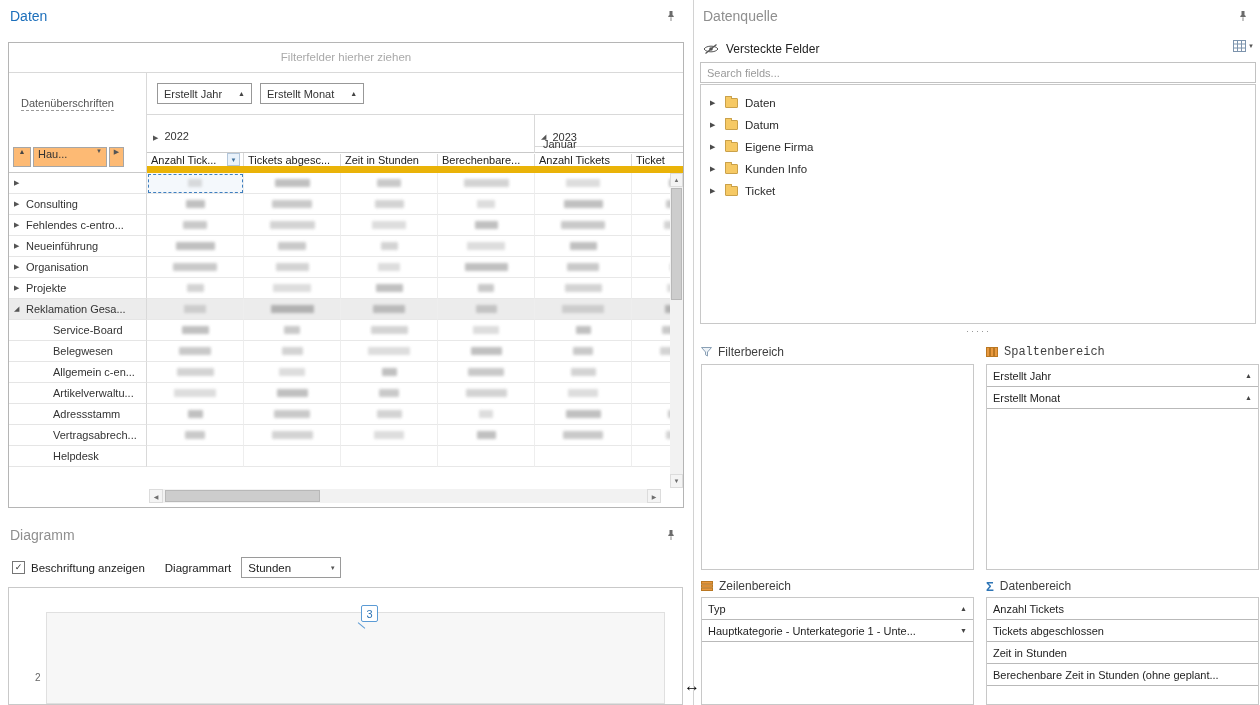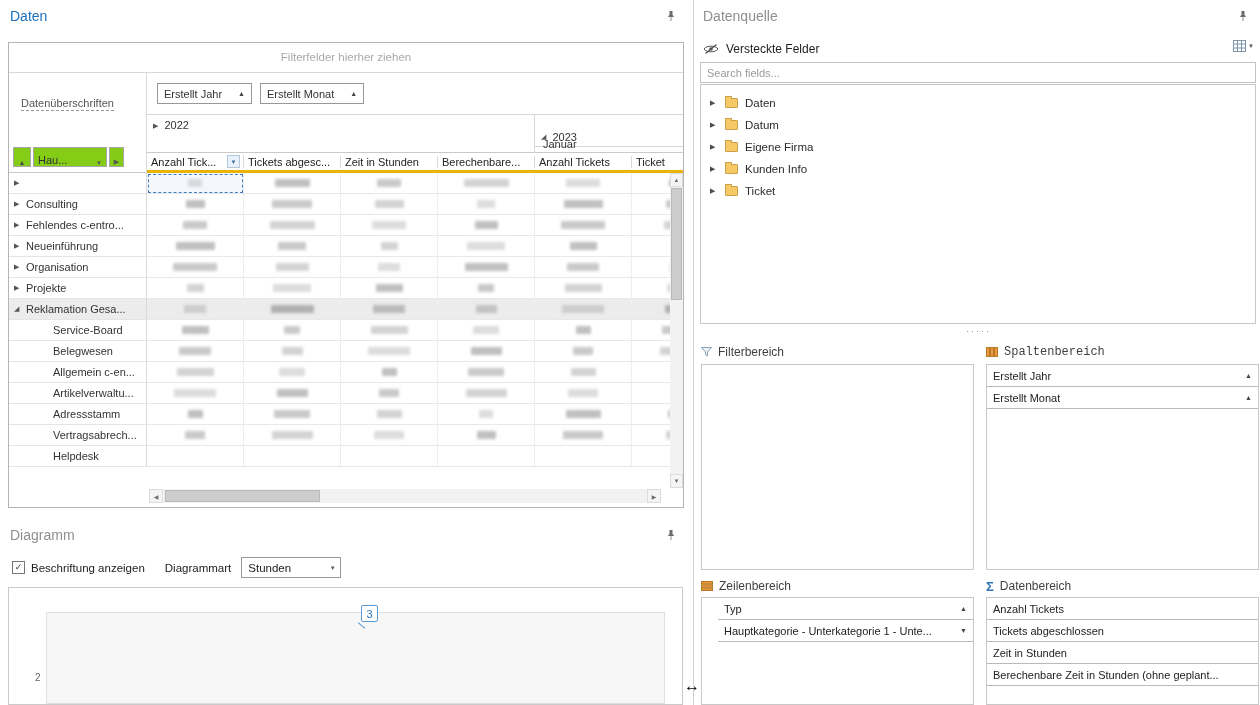--- a/index.html
+++ b/index.html
@@ -19,41 +19,41 @@
   .rescursor { position:absolute; left:684px; top:677px; font-size:16px; font-weight:bold; color:#000;
     text-shadow:0 0 2px #fff,0 0 2px #fff; z-index:20; }
 
   
   .pivot { position:absolute; left:8px; top:42px; width:676px; height:466px; border:1px solid #b5b5b5; background:#fff; overflow:hidden; }
   .fhint { position:absolute; left:0; top:0; right:0; height:30px; line-height:29px; text-align:center;
     color:#a9a9a9; font-size:11.5px; border-bottom:1px solid #d9d9d9; }
   .corner { position:absolute; left:0; top:30px; width:138px; height:100px; border-right:1px solid #d9d9d9; border-bottom:1px solid #c9c9c9; }
   .duh { position:absolute; left:12px; top:24px; color:#555; border-bottom:1px dashed #999; padding-bottom:1px; }
   .corner-controls { position:absolute; left:4px; bottom:5px; display:flex; gap:2px; align-items:center; }
-  .ctl { border:1px solid #a6a6a6; background:#84cc16; height:20px; display:flex; align-items:flex-end; justify-content:center; }
+  .ctl { border:1px solid #a6a6a6; background:#fdba74; height:20px; display:flex; align-items:flex-start; justify-content:center; }
   .ctl-sort { width:18px; font-size:7px; color:#444; }
   .ctl-combo { width:74px; justify-content:space-between; padding:0 4px; }
   .ctl-combo .arr { font-size:6px; color:#555; }
   .ctl-next { width:15px; font-size:7px; color:#555; }
 
   .fieldsband { position:absolute; left:138px; top:30px; right:0; height:42px; border-bottom:1px solid #d9d9d9;
     display:flex; align-items:center; gap:8px; padding-left:10px; }
   .fieldbtn { border:1px solid #989898; background:#fff; height:21px; display:inline-flex; align-items:center; gap:16px; padding:0 6px; }
   .fieldbtn .sa { font-size:7px; color:#444; }
 
   .ym { position:absolute; left:138px; top:72px; right:0; height:38px; border-bottom:1px solid #c9c9c9; }
   .y2022 { position:absolute; left:0; top:0; width:388px; height:38px; border-right:1px solid #d9d9d9;
-    padding:4px 0 0 6px; display:flex; gap:6px; align-items:flex-start; }
+    padding:4px 0 0 6px; display:flex; gap:6px; align-items:center; }
   .y2023 { position:absolute; left:388px; top:13px; right:0; height:19px; border-bottom:1px solid #d9d9d9;
     padding-left:6px; display:flex; gap:6px; align-items:center; }
   .mjan { position:absolute; left:388px; top:19px; right:0; height:19px; padding-left:8px; display:flex; align-items:center; }
   .garrow { font-size:7px; color:#555; }
   .y2022 .garrow { margin-top:3px; }
 
-  .colhdr { position:absolute; left:138px; top:110px; right:0; height:20px; border-bottom:3px solid #eab308; display:flex; overflow:hidden;align-items:center; }
+  .colhdr { position:absolute; left:138px; top:110px; right:0; height:20px; border-bottom:7px solid #eab308; display:flex; overflow:hidden;align-items:center; }
   .chc { width:97px; flex:none; border-right:1px solid #d9d9d9; display:flex; align-items:center; padding:0 3px 0 4px; white-space:nowrap; overflow:hidden; }
   .chc .ct { flex:1; overflow:hidden; text-overflow:ellipsis; color:#222; }
   .filterbtn { width:13px; height:13px; flex:none; border:1px solid #b3c6da; background:#e9f2fb; color:#41719c;
     font-size:6px; display:flex; align-items:center; justify-content:center; margin-left:2px; }
 
   #pivot-rows { position:absolute; left:0; top:130px; width:661px; height:336px; overflow:hidden; }
   .prow { display:flex; height:21px; flex:none; }
   .plabel { width:138px; flex:none; border-right:1px solid #d9d9d9; border-bottom:1px solid #e5e5e5;
     display:flex; align-items:center; overflow:hidden; white-space:nowrap; background:#fff; }
   .lvl0 { padding-left:5px; } .lvl1 { padding-left:44px; }
@@ -110,21 +110,21 @@
   .folder::before { content:''; position:absolute; left:-1px; top:-3px; width:5px; height:2px; background:#f6c964;
     border:1px solid #caa14a; border-bottom:none; border-radius:1px 1px 0 0; }
   .tlabel { font-size:11.5px; color:#2b2b2b; }
   .dots { position:absolute; left:0; right:0; top:327px; text-align:center; color:#8c8c8c; font-size:9px;
     letter-spacing:2px; line-height:8px; }
 
   .ah { position:absolute; display:flex; align-items:center; gap:6px; font-size:12px; color:#3f3f3f; height:16px; width:273px; }
   .abox { position:absolute; width:273px; border:1px solid #c8c8c8; background:#fff; overflow:hidden; }
   .ah-filter { left:4px; top:344px; } .abox-filter { left:4px; top:364px; height:206px; }
   .ah-cols { left:289px; top:344px;font-family:Liberation Mono, monospace; } .abox-cols { left:289px; top:364px; height:206px; }
-  .ah-rows { left:4px; top:578px; }  .abox-rows { left:4px; top:597px; height:108px;padding-left:16px; }
+  .ah-rows { left:4px; top:578px; }  .abox-rows { left:4px; top:597px; height:108px; }
   .ah-data { left:289px; top:578px; } .abox-data { left:289px; top:597px; height:108px; }
   .aitem { height:22px; border-bottom:1px solid #b9b9b9; display:flex; align-items:center; justify-content:space-between;
     padding:0 6px; background:#fff; }
   .aitem .al { overflow:hidden; text-overflow:ellipsis; white-space:nowrap; color:#222; }
   .aitem .as { font-size:7px; color:#444; margin-left:6px; flex:none; }
   .sigma { color:#2e75b6; font-weight:bold; font-size:13px; line-height:1; }
 </style>
 </head>
 <body>
 

